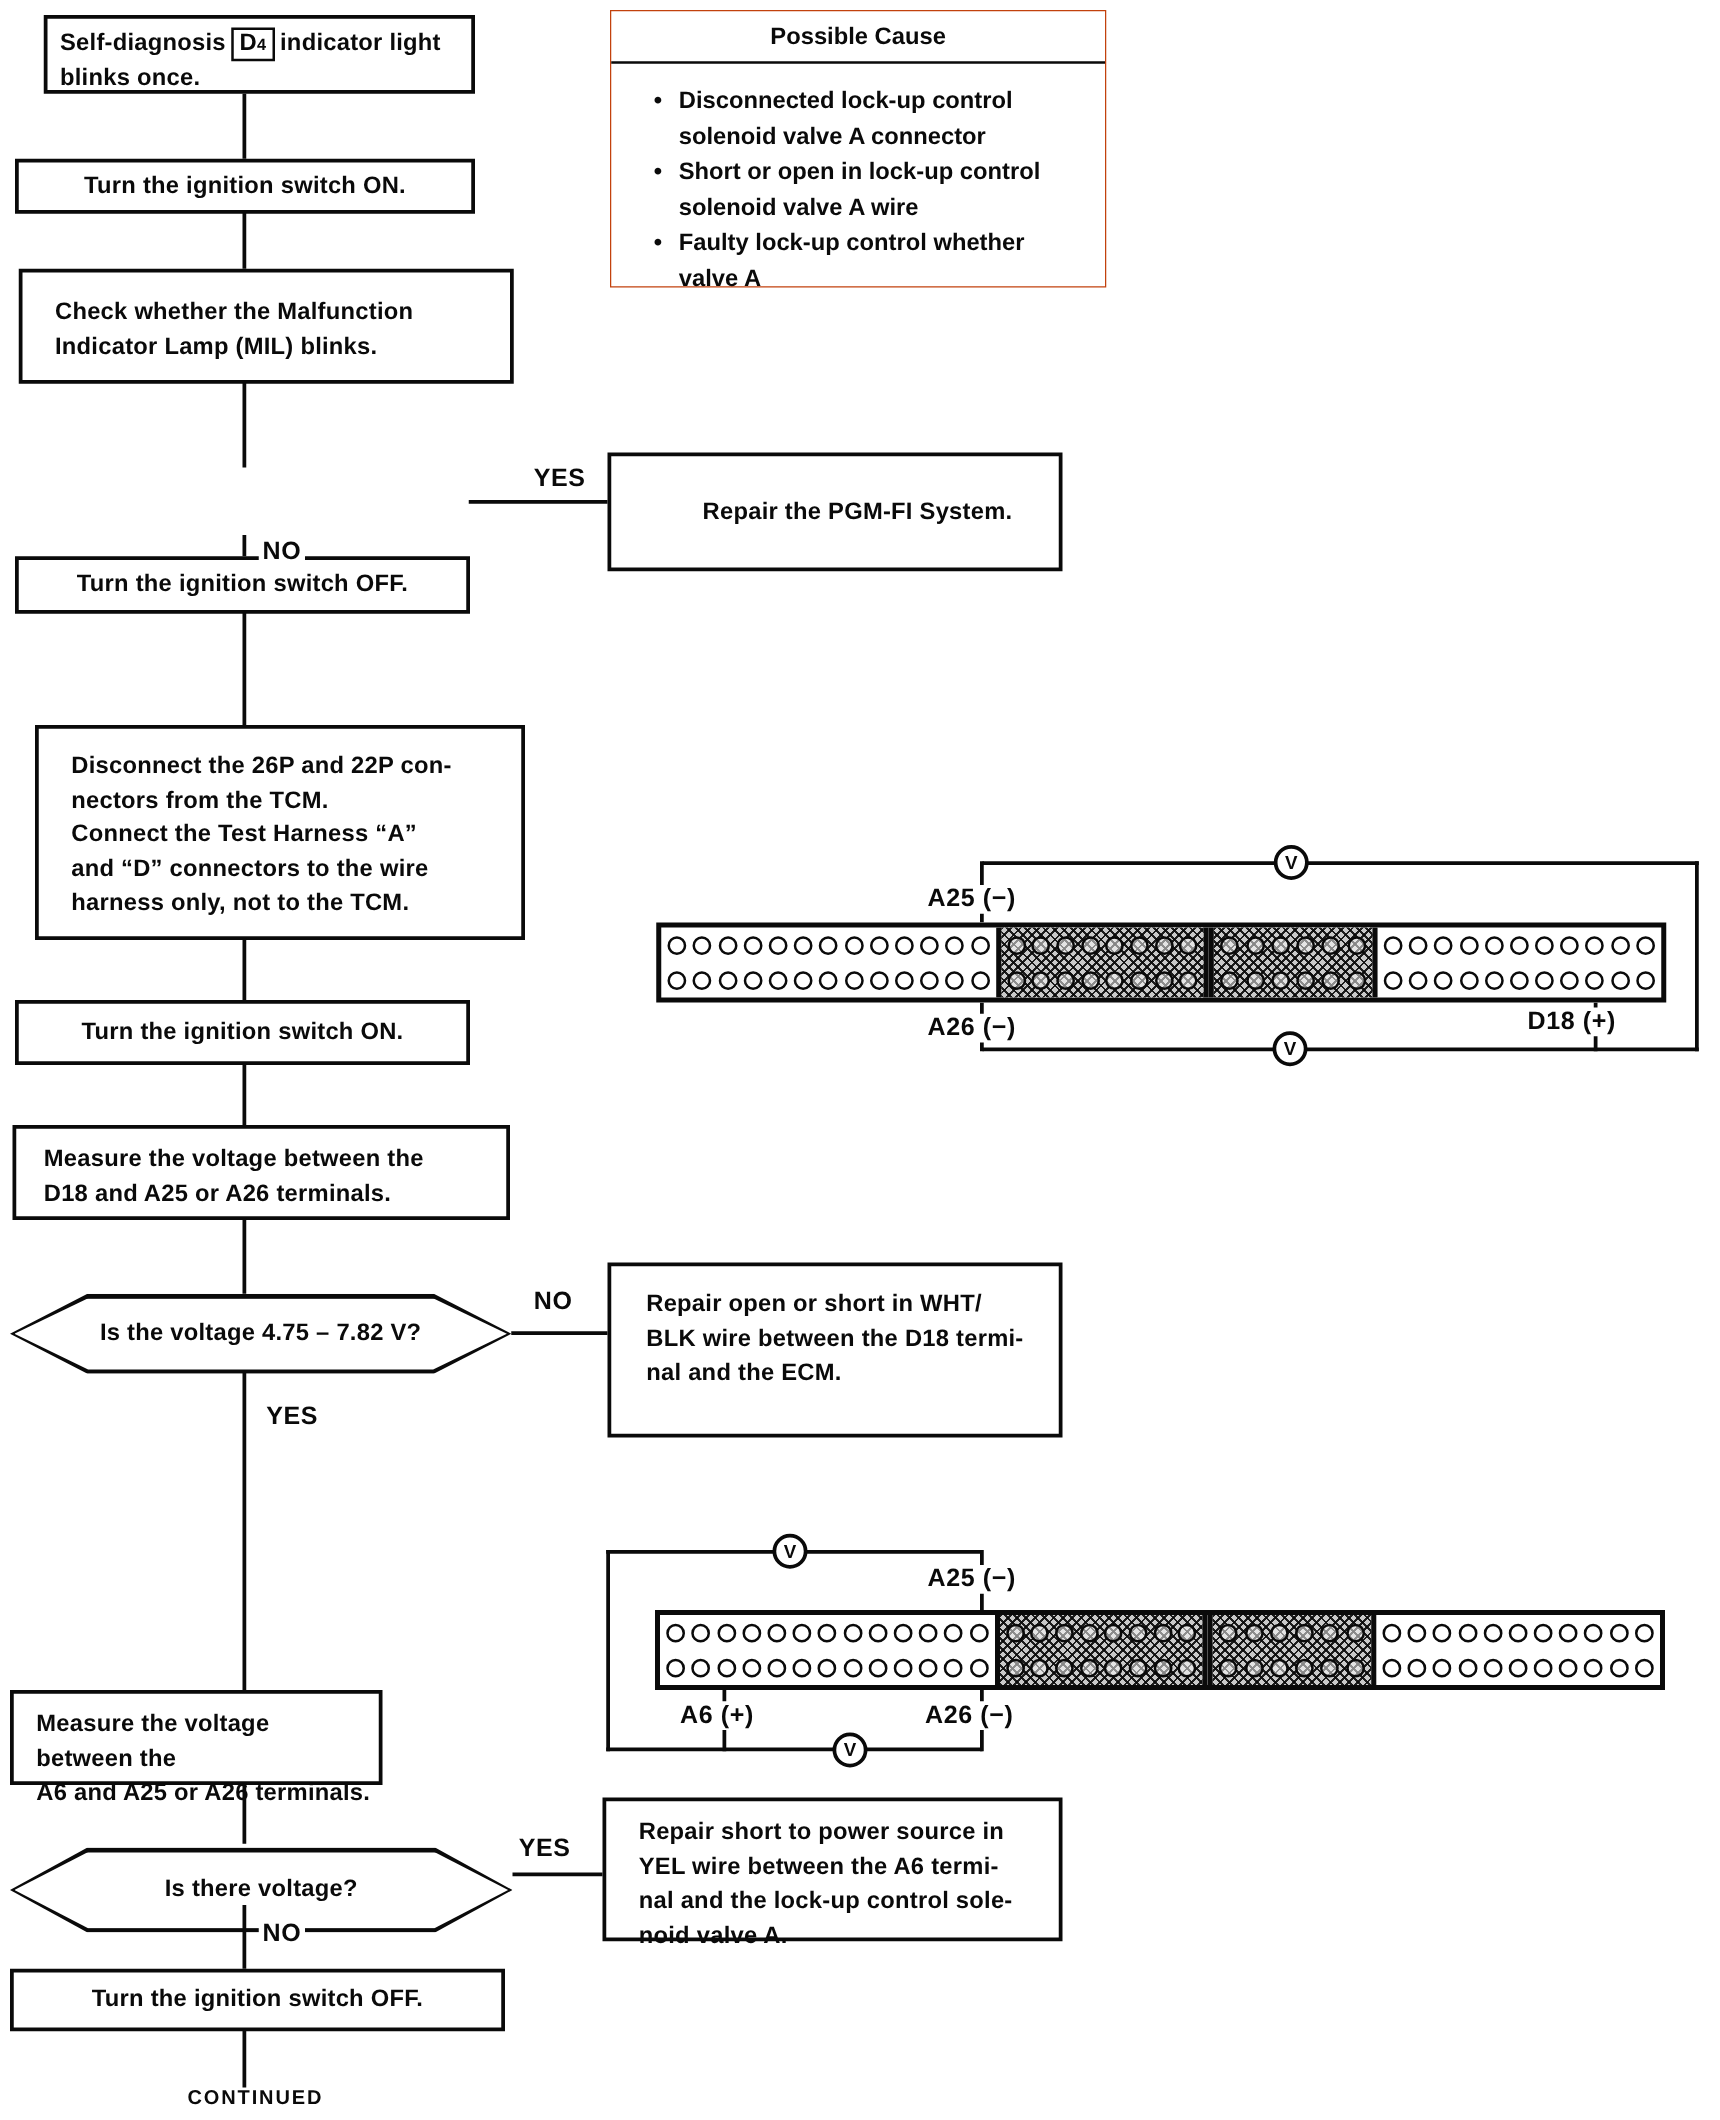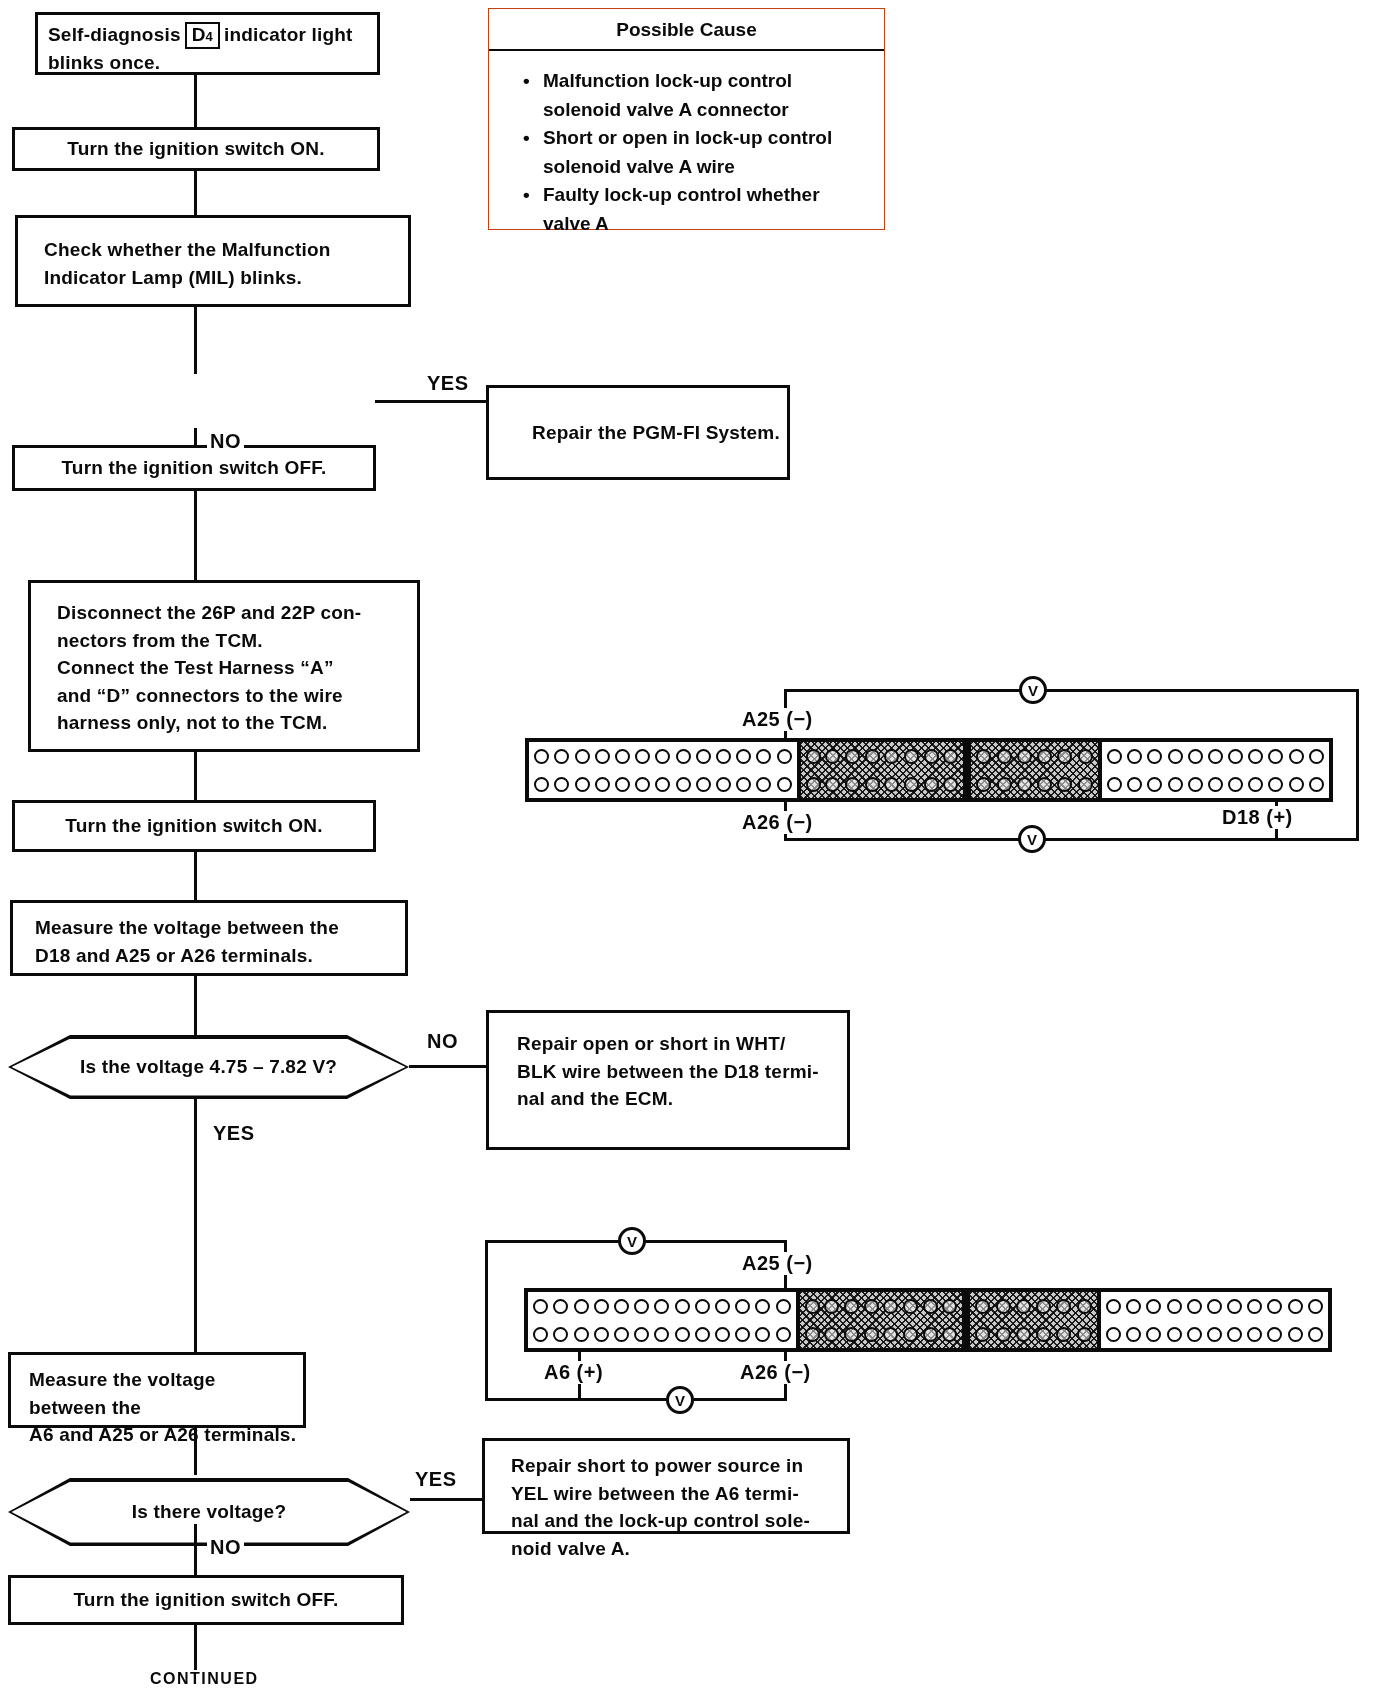--- a/index.html
+++ b/index.html
@@ -60,21 +60,21 @@
   </div>
 
   <div class="fbox center" style="left:12px;top:127px;width:368px;height:44px;">
     <span>Turn the ignition switch ON.</span>
   </div>
 
   <div class="fbox left prewrap" style="left:15px;top:215px;width:396px;height:92px;"><span class="prewrap">Check whether the Malfunction
 Indicator Lamp (MIL) blinks.</span></div>
 
 
-  <div class="fbox center" style="left:486px;top:385px;width:304px;height:95px;padding-left:36px;">
+  <div class="fbox center" style="left:486px;top:362px;width:364px;height:95px;padding-left:36px;">
     <span>Repair the PGM-FI System.</span>
   </div>
 
   <div class="fbox center" style="left:12px;top:445px;width:364px;height:46px;">
     <span>Turn the ignition switch OFF.</span>
   </div>
 
   <div class="fbox" style="left:28px;top:580px;width:392px;height:172px;padding:16px 10px 10px 26px;">
     <span class="prewrap">Disconnect the 26P and 22P con-
 nectors from the TCM.
@@ -108,39 +108,39 @@
     <span class="prewrap">Measure the voltage between the
 A6 and A25 or A26 terminals.</span>
   </div>
 
   <div class="hex-outer cut62" style="left:8px;top:1478px;width:402px;height:68px;">
     <div class="hex-inner cut59">
         <span>Is there voltage?</span>
       </div>
   </div>
 
-  <div class="fbox" style="left:482px;top:1438px;width:368px;height:96px;padding:11px 8px 8px 26px;">
+  <div class="fbox" style="left:482px;top:1438px;width:368px;height:115px;padding:11px 8px 8px 26px;">
     <span class="prewrap">Repair short to power source in
 YEL wire between the A6 termi-
 nal and the lock-up control sole-
 noid valve A.</span>
   </div>
 
   <div class="fbox center" style="left:8px;top:1575px;width:396px;height:50px;">
     <span>Turn the ignition switch OFF.</span>
   </div>
 
   <div class="continued" style="left:150px;top:1670px;">CONTINUED</div>
 
   <div class="pc-box" style="left:488px;top:8px;width:397px;height:222px;">
     <div class="pc-title">Possible Cause</div>
     <div class="pc-items">
       <div class="pc-item">
         <span class="pc-bullet">•</span>
-        <span>Malfunction lock-up control solenoid valve A connector</span>
+        <span>Disconnected lock-up control solenoid valve A connector</span>
       </div>
       <div class="pc-item">
         <span class="pc-bullet">•</span>
         <span>Short or open in lock-up control solenoid valve A wire</span>
       </div>
       <div class="pc-item">
         <span class="pc-bullet">•</span>
         <span>Faulty lock-up control whether valve A</span>
       </div>
     </div>

